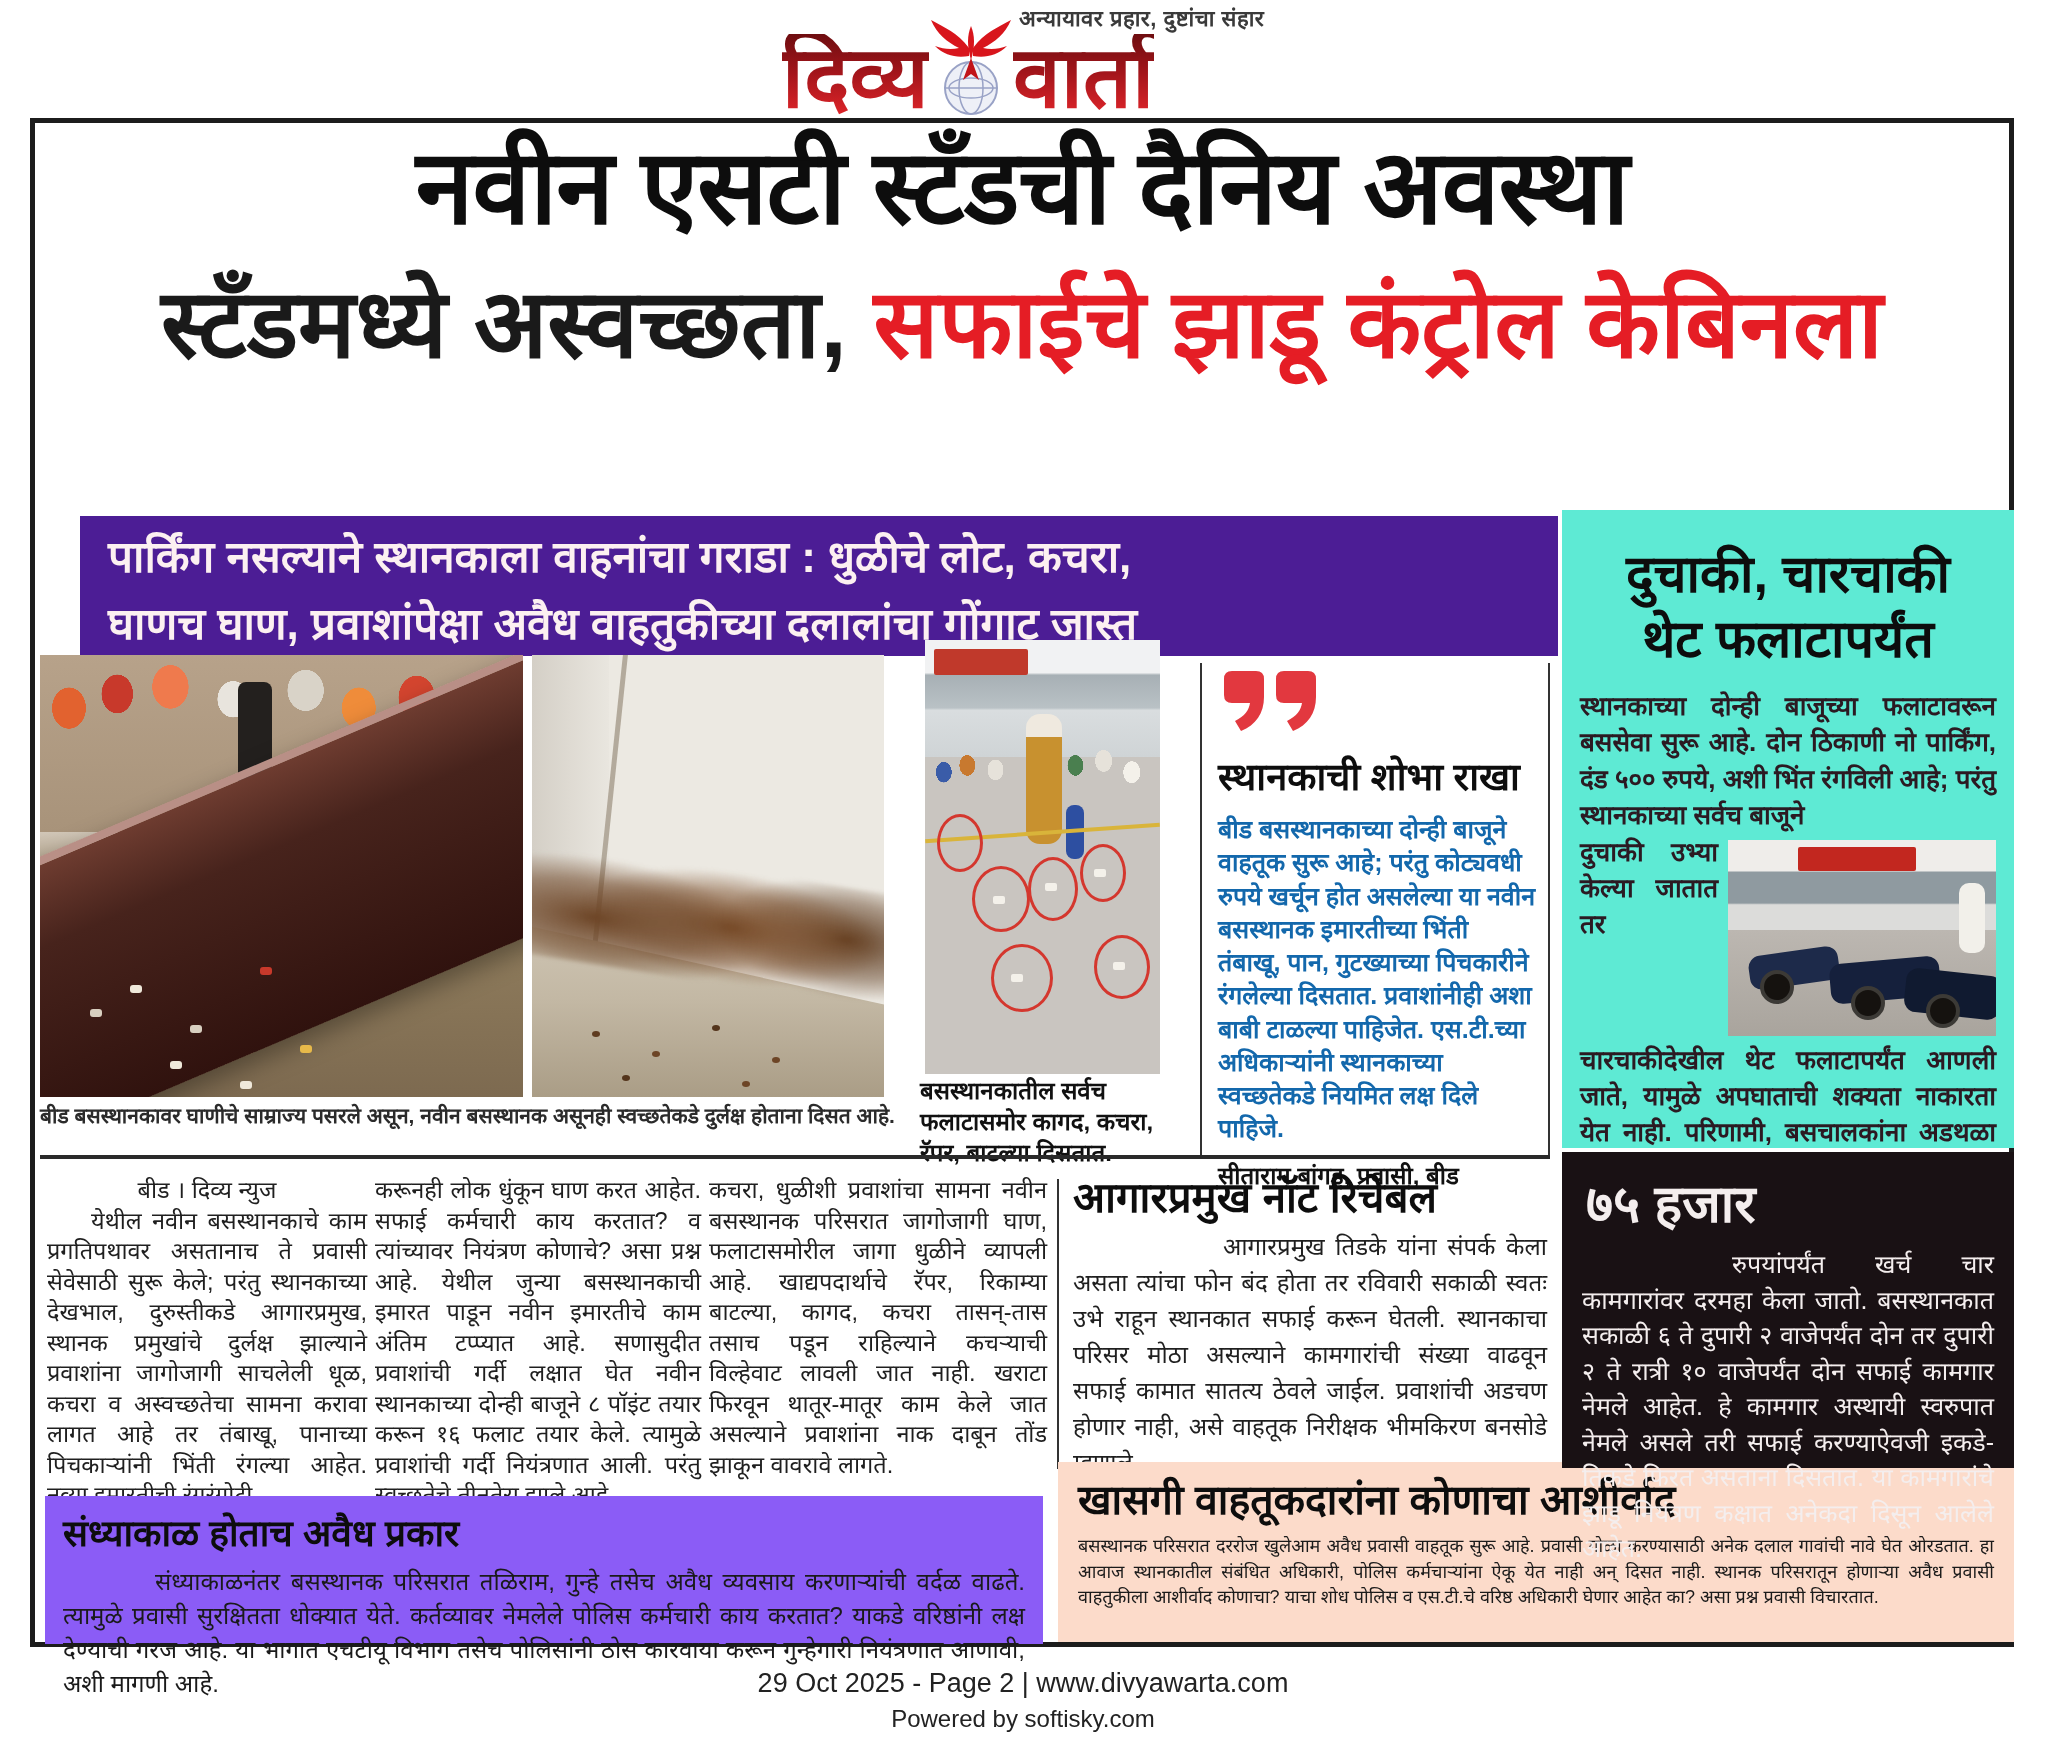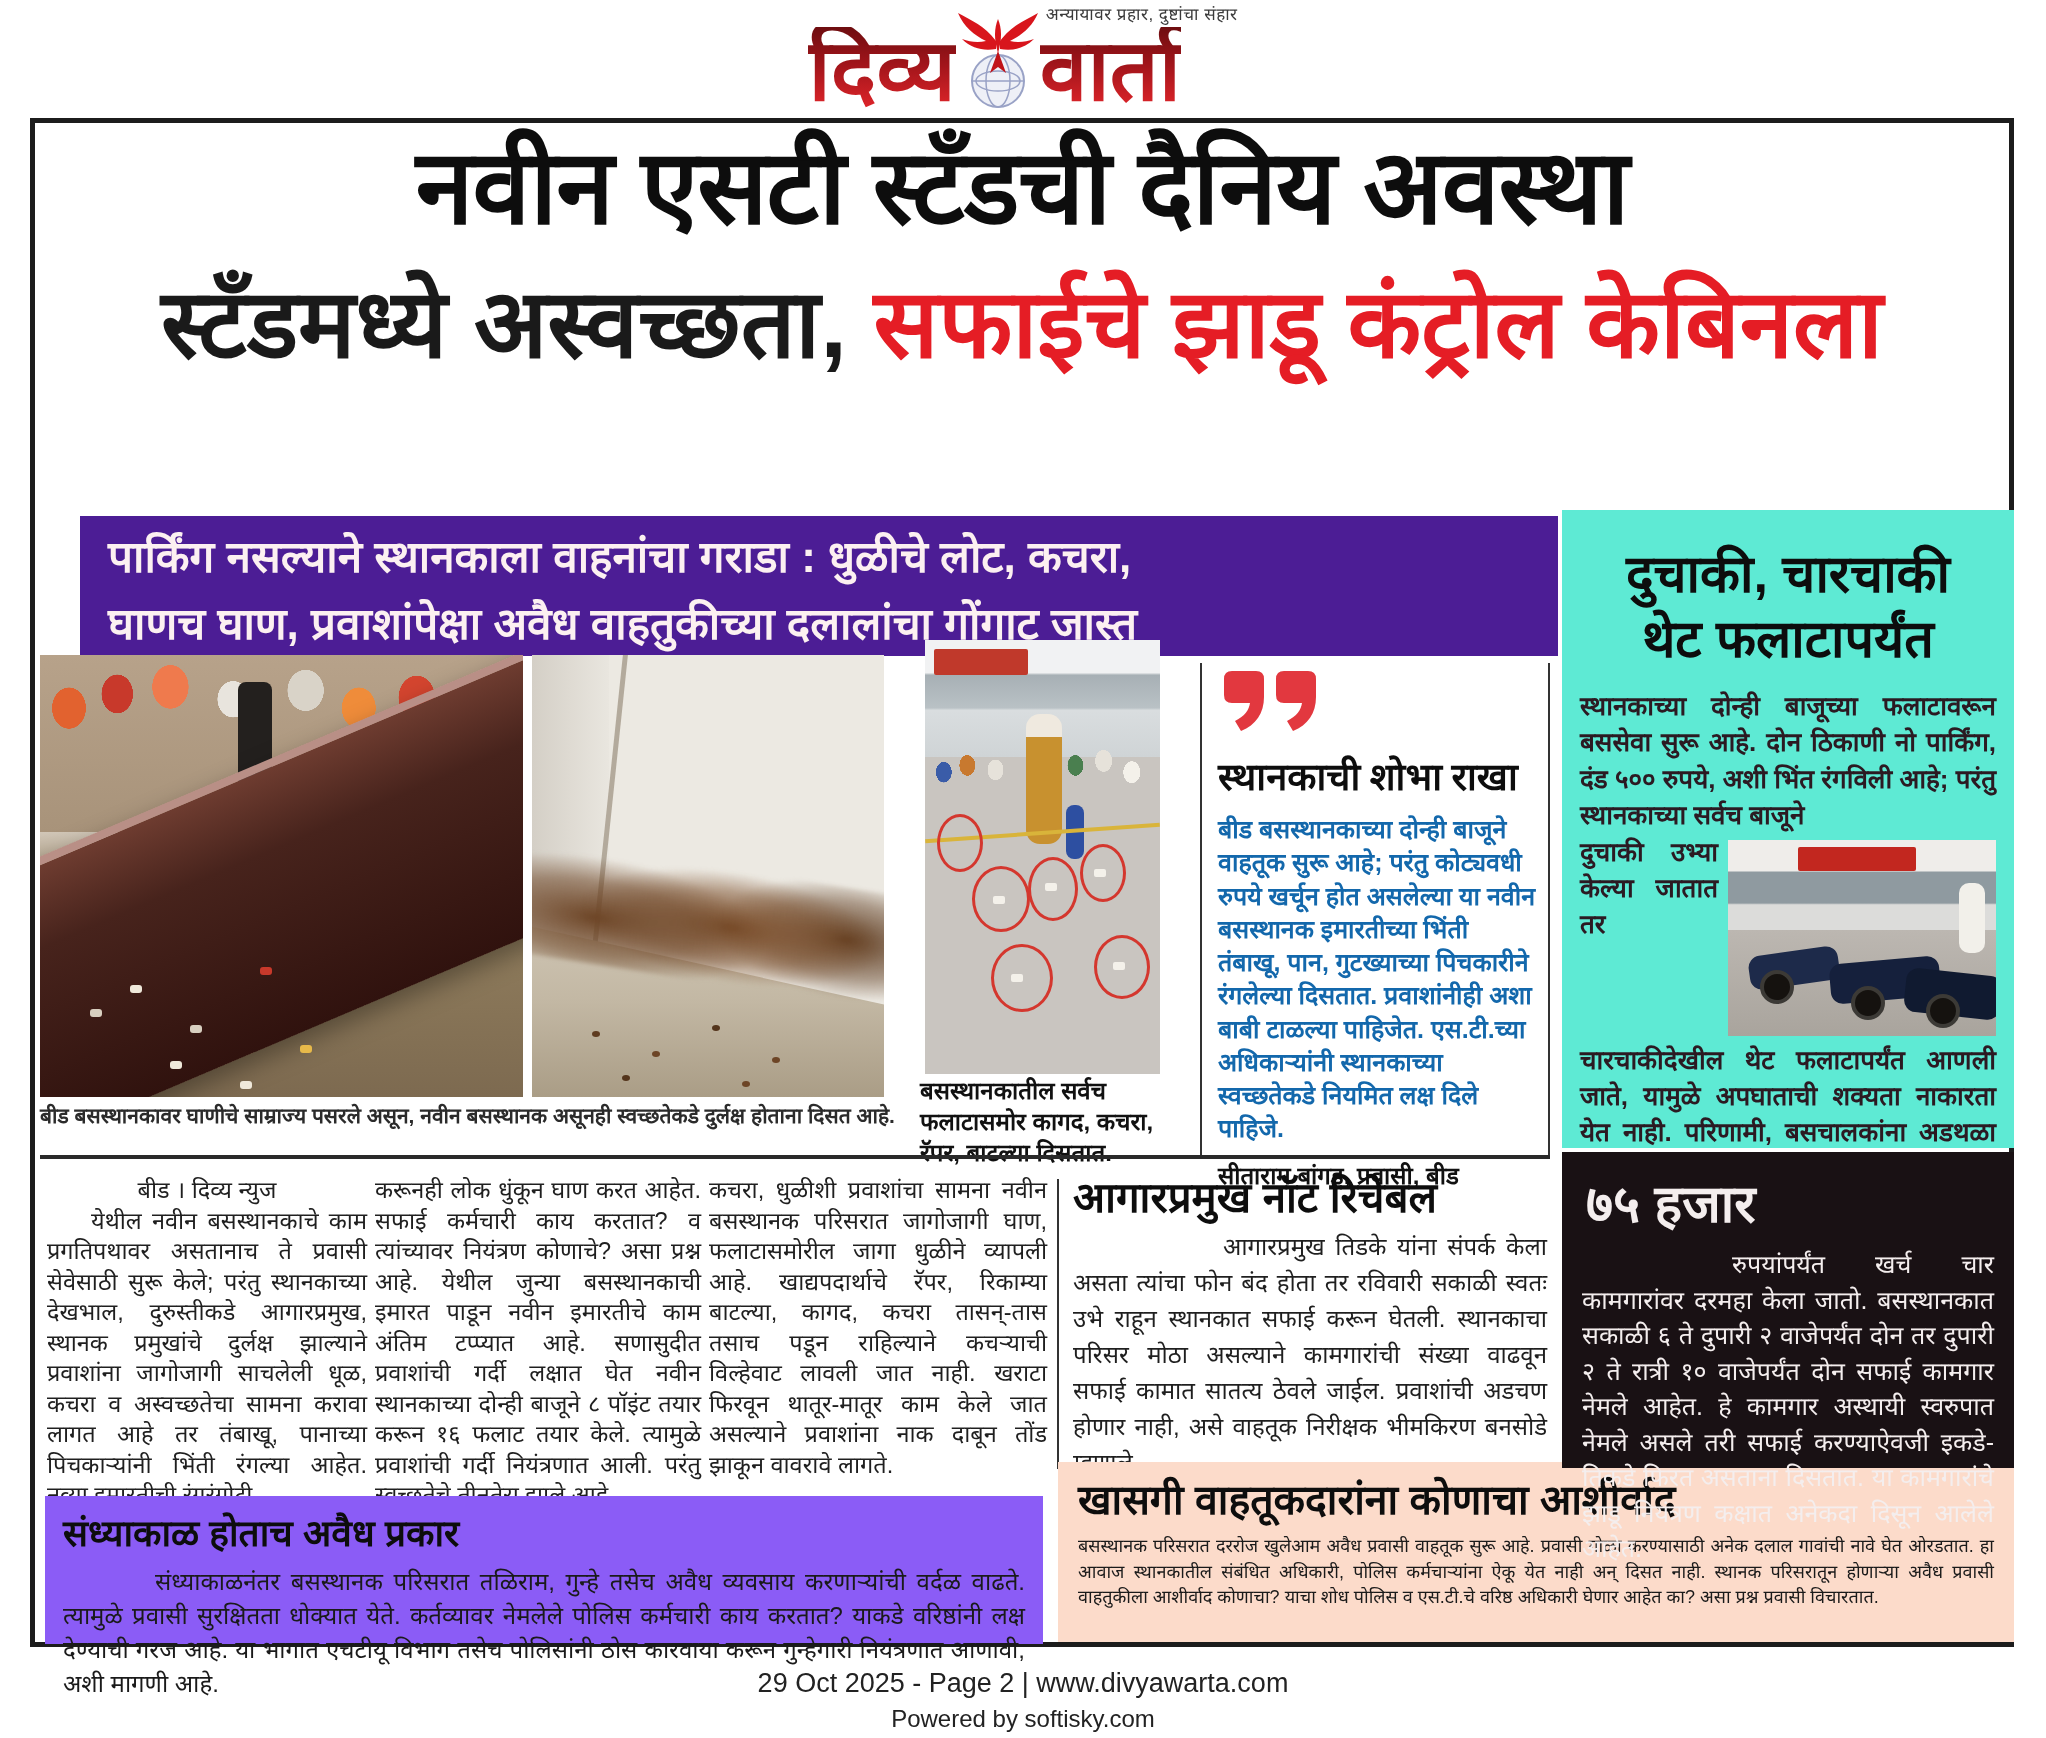--- a/index.html
+++ b/index.html
@@ -7,21 +7,21 @@
         font-family:"Liberation Sans",sans-serif;color:#1a1a1a;}
 
   
   .masthead{position:absolute;top:0;left:0;width:100%;height:114px;text-align:center;}
   .logo-row{display:inline-flex;align-items:flex-end;justify-content:center;gap:2px;margin-top:2px;}
   .logo-word{font-size:86px;font-weight:bold;line-height:1.0;color:#a3151b;
              background:linear-gradient(180deg,#6e0d10 0%,#a3151b 45%,#e4262b 100%);
              -webkit-background-clip:text;background-clip:text;-webkit-text-fill-color:transparent;}
   .logo-mid{position:relative;width:92px;height:104px;margin:0 -6px;}
   .logo-right-wrap{display:flex;flex-direction:column;align-items:flex-start;}
-  .tagline{font-size:17px;font-weight:normal;color:#3a3a3a;margin:0 0 2px 6px;letter-spacing:.5px;}
+  .tagline{font-size:22px;font-weight:bold;color:#3a3a3a;margin:0 0 2px 6px;letter-spacing:.5px;}
 
   
   .article-box{position:absolute;left:30px;top:118px;width:1984px;height:1529px;
                border:5px solid #1c1c1c;background:#fff;box-sizing:border-box;}
   .abs{position:absolute;}
 
   .headline1{top:10px;left:0;width:100%;text-align:center;font-size:104px;font-weight:bold;
              color:#0d0d0d;line-height:1.05;letter-spacing:-1px;}
   .headline2{top:148px;left:0;width:100%;text-align:center;font-size:96px;font-weight:bold;line-height:1.1;}
   .headline2 .h2-red{color:#e51d25;}
@@ -93,21 +93,21 @@
   .c3f{top:68%;left:72%;width:50px;height:58px;}
   .dot3{position:absolute;width:12px;height:8px;background:#f4f1ea;border-radius:2px;}
 
   .caption-main{left:5px;top:978px;width:860px;font-size:21px;font-weight:bold;color:#2b2b2b;}
   .caption-platform{left:885px;top:952px;width:255px;font-size:24px;font-weight:bold;color:#111;line-height:1.3;}
   .rule-h{left:5px;top:1032px;width:1510px;height:4px;background:#2a2a2a;}
 
   
   .quote-box{left:1165px;top:540px;width:350px;height:492px;border-left:2px solid #333;border-right:2px solid #333;
              padding:6px 0 0 16px;box-sizing:border-box;}
-  .quote-title{font-size:38px;font-weight:bold;color:#0d0d0d;margin:10px 0 12px 0;font-family:Liberation Serif, serif;}
+  .quote-title{font-size:38px;font-weight:bold;color:#0d0d0d;margin:10px 0 12px 0;}
   .quote-body{font-size:25px;font-weight:bold;color:#1368ac;line-height:1.33;text-align:left;width:318px;}
   .quote-attr{font-size:24px;font-weight:bold;color:#111;margin-top:12px;}
 
   
   .col{top:1052px;font-size:23.5px;line-height:1.3;text-align:justify;color:#1f1f1f;}
   .col p{margin:0;}
   .dateline{text-align:center;margin-bottom:4px;}
   .indent{text-indent:44px;}
   .col1{left:12px;width:320px;}
   .col2{left:340px;width:326px;}

